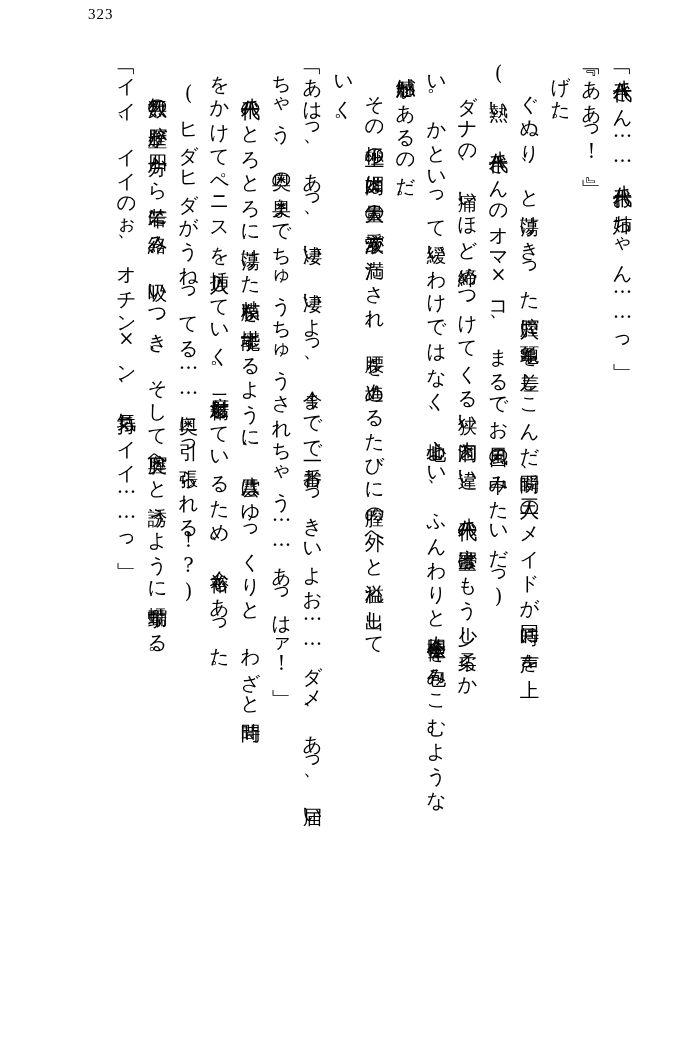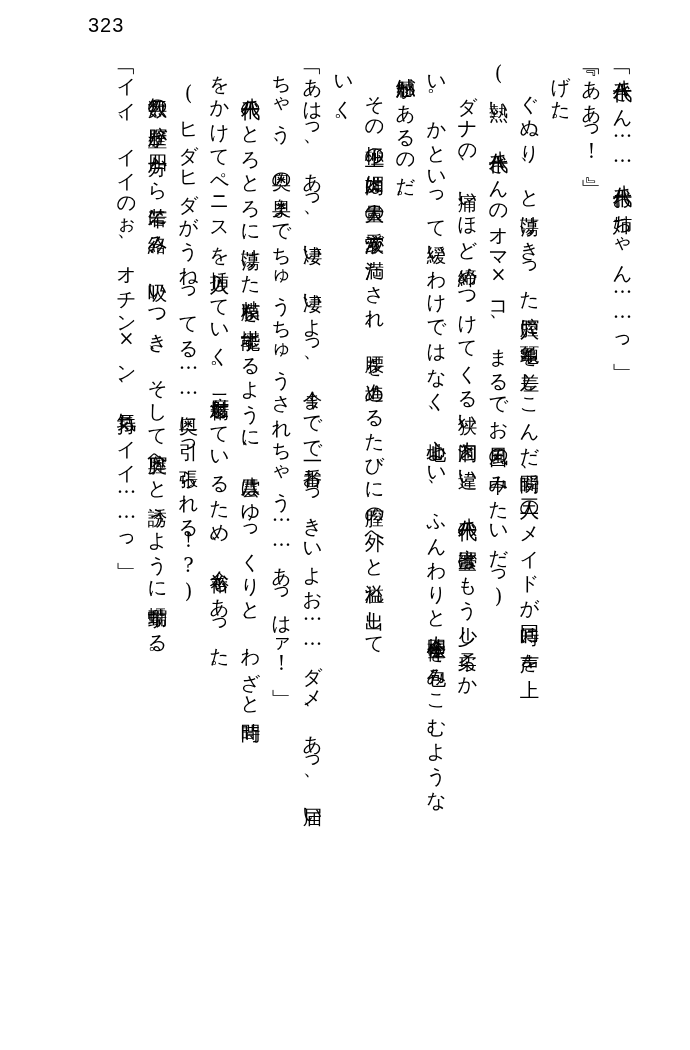--- a/index.html
+++ b/index.html
@@ -11,25 +11,25 @@
     position: relative;
     width: 690px;
     height: 1050px;
     background: #ffffff;
     overflow: hidden;
     font-family: "Liberation Serif", "DejaVu Serif", serif;
     color: #000000;
   }
   #page-number {
     position: absolute;
-    top: 14px;
+    top: 6px;
     left: 88px;
-    font-size: 20px;
+    font-size: 15px;
     letter-spacing: 1px;
-    font-family: Liberation Sans, sans-serif;
+    font-family: Liberation Serif, serif;
   }
   #body-text {
     position: absolute;
     top: 62px;
     right: 52px;
     left: 58px;
     bottom: 20px;
     writing-mode: vertical-rl;
     -webkit-writing-mode: vertical-rl;
     text-orientation: upright;

